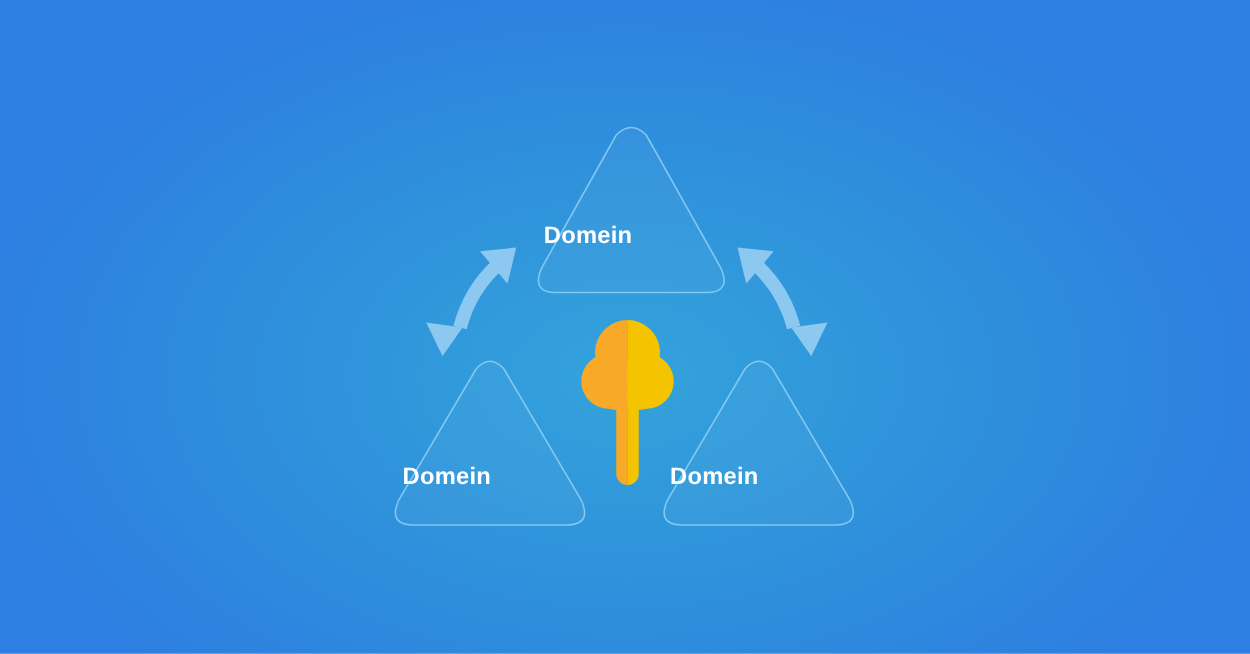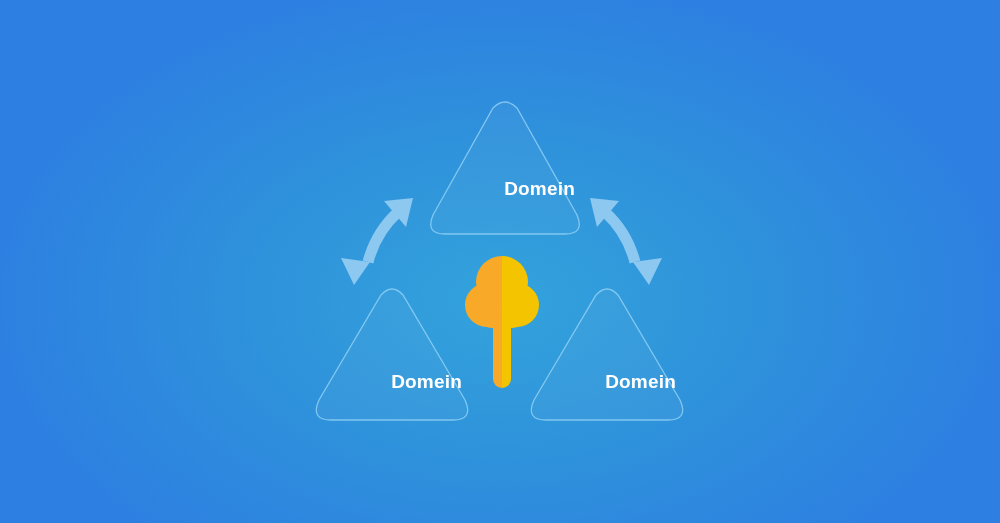--- a/index.html
+++ b/index.html
@@ -5,21 +5,21 @@
     html, body { margin: 0; padding: 0; }
     body {
       width: 1000px; height: 523px; overflow: hidden; position: relative;
       background: radial-gradient(ellipse 520px 330px at 500px 300px, #33a3dc 0%, #2f93db 45%, #2d7fe1 100%);
       font-family: "Liberation Sans", sans-serif;
     }
     .stage { position: absolute; inset: 0; }
     svg.art { position: absolute; left: 0; top: 0; width: 1000px; height: 523px; }
     .label {
       position: absolute; color: #ffffff; font-weight: bold; font-size: 19px;
-      text-align: right; width: 140px; letter-spacing: 0.2px;
+      text-align: left; width: 140px; letter-spacing: 0.2px;
     }
     #lbl-top { left: 435px; top: 178px; }
     #lbl-left { left: 322px; top: 371px; }
     #lbl-right { left: 536px; top: 371px; }
   </style>
 </head>
 <body>
 
 <div class="stage">
   <svg class="art" viewBox="0 0 1000 523">

